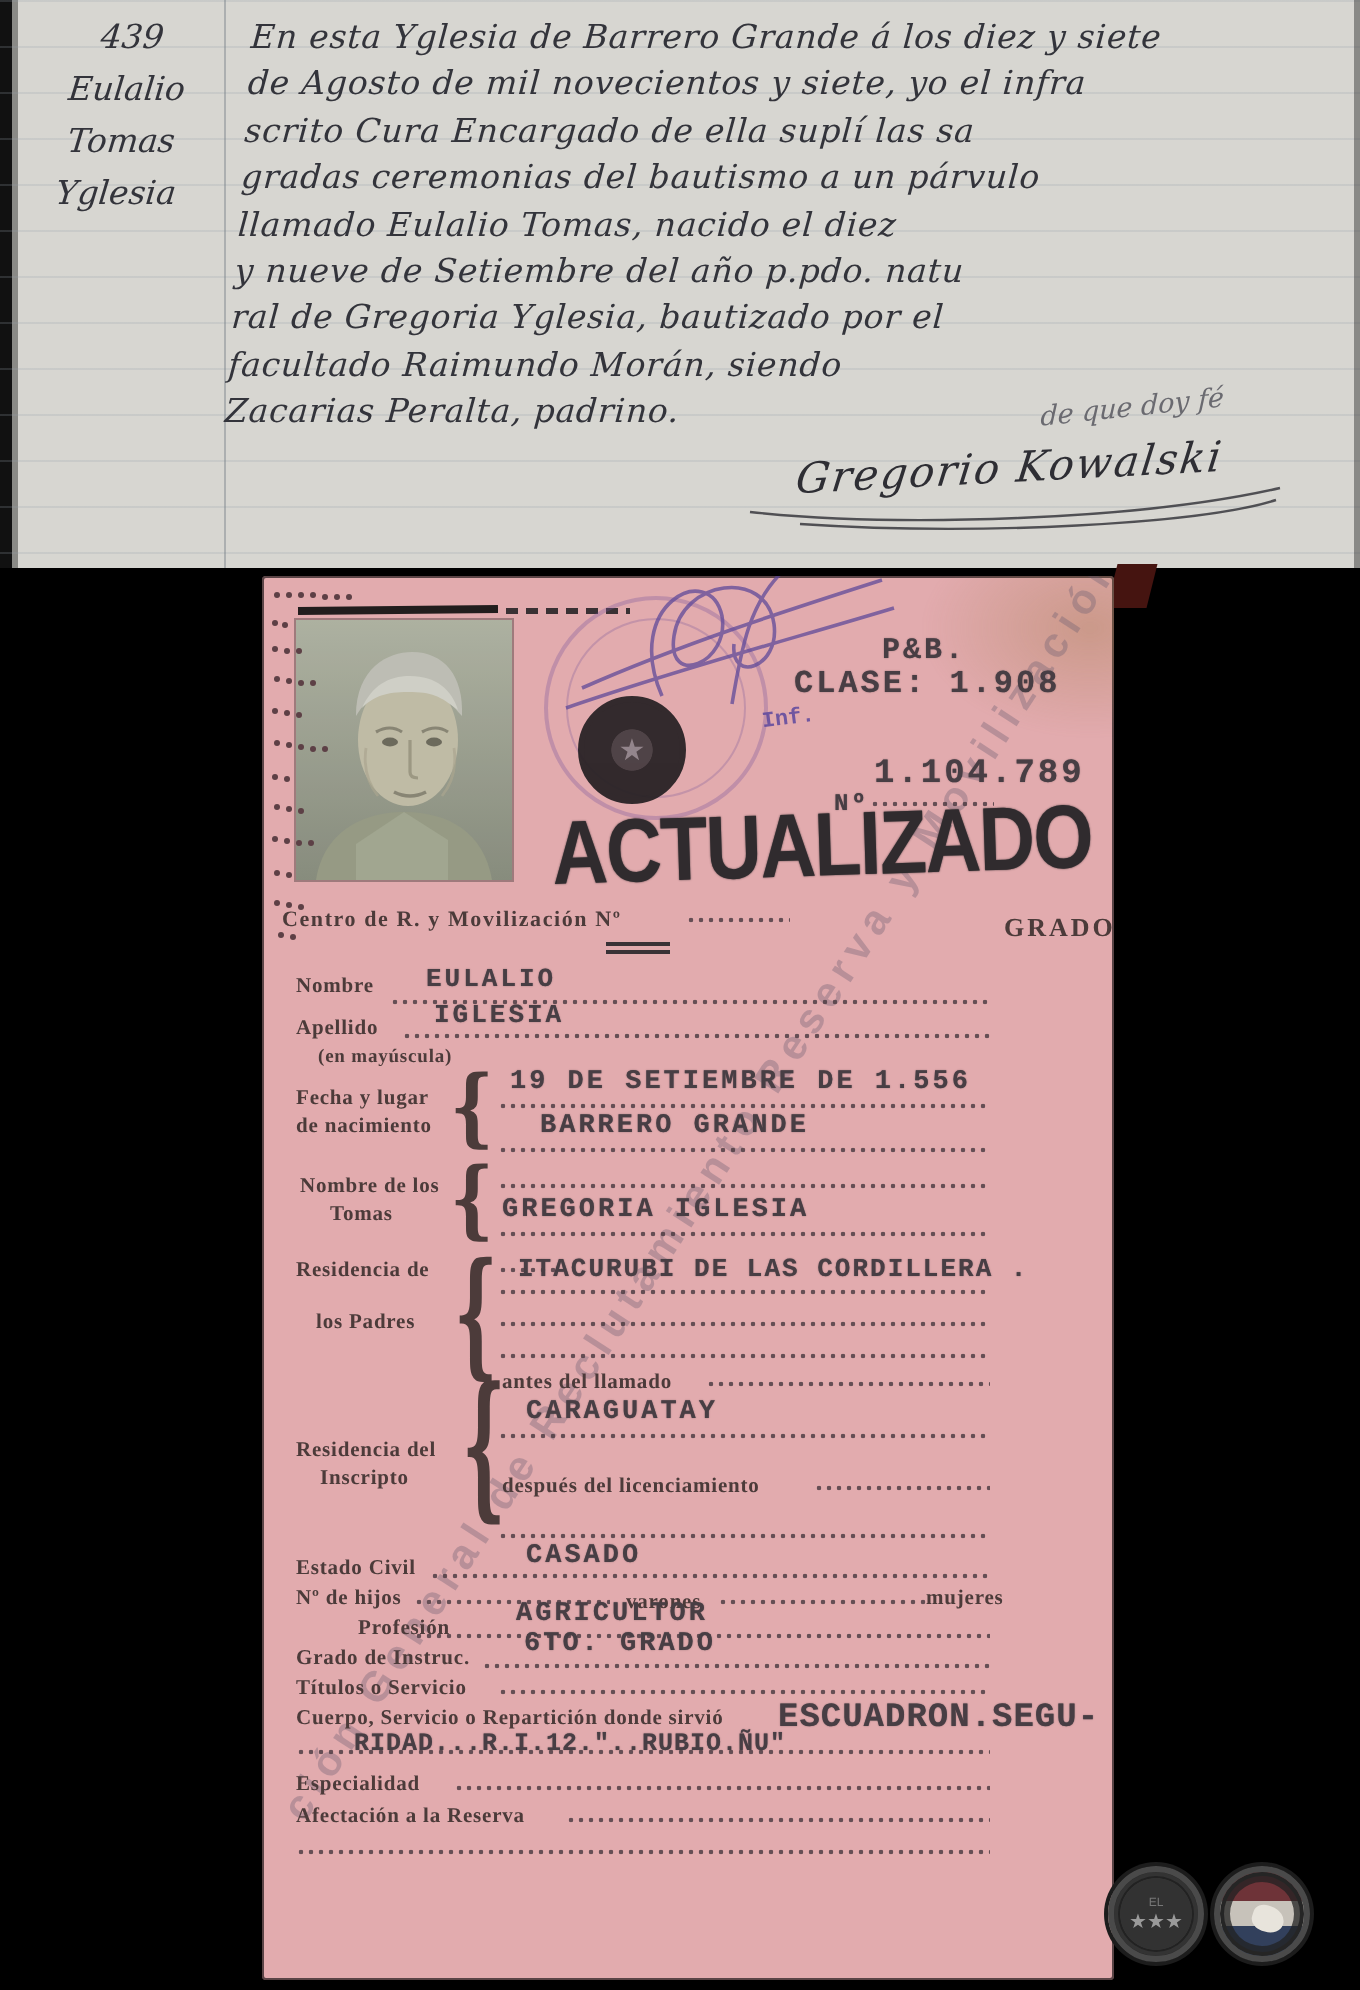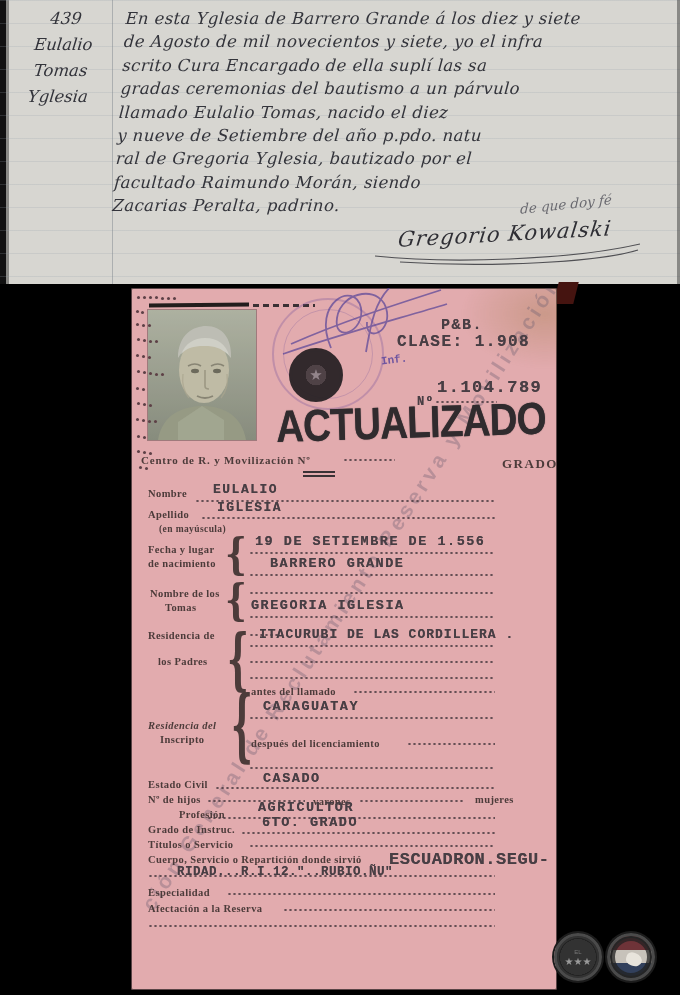--- a/index.html
+++ b/index.html
@@ -213,36 +213,36 @@
   <div class="dots" style="left:118px;top:345px;width:30px;"></div>
   <div class="type" style="left:128px;top:339px;font-size:13px;letter-spacing:1px;">ITACURUBI DE LAS CORDILLERA .</div>
   <div class="dots" style="left:118px;top:356px;width:246px;"></div>
   <div class="dots" style="left:118px;top:372px;width:246px;"></div>
   <div class="dots" style="left:118px;top:388px;width:246px;"></div>
 
   <div class="lbl" style="left:120px;top:398px;">antes del llamado</div>
   <div class="dots" style="left:222px;top:402px;width:142px;"></div>
   <div class="type" style="left:132px;top:411px;font-size:13.5px;">CARAGUATAY</div>
   <div class="dots" style="left:118px;top:428px;width:246px;"></div>
-  <div class="lbl" style="left:17px;top:432px;font-style:italic;">Residencia del</div>
+  <div class="lbl" style="left:17px;top:432px;">Residencia del</div>
   <div class="lbl" style="left:29px;top:446px;">Inscripto</div>
   <div class="brace" style="left:100px;top:390px;font-size:34px;transform:scaleY(2.3);transform-origin:top;">{</div>
   <div class="lbl" style="left:120px;top:450px;">después del licenciamiento</div>
   <div class="dots" style="left:276px;top:454px;width:88px;"></div>
   <div class="dots" style="left:118px;top:478px;width:246px;"></div>
 
   <div class="lbl" style="left:17px;top:491px;">Estado Civil</div>
   <div class="type" style="left:132px;top:483px;font-size:13.5px;">CASADO</div>
   <div class="dots" style="left:84px;top:498px;width:280px;"></div>
 
   <div class="lbl" style="left:17px;top:506px;">Nº de hijos</div>
   <div class="dots" style="left:76px;top:511px;width:98px;"></div>
   <div class="lbl" style="left:182px;top:508px;">varones</div>
   <div class="dots" style="left:228px;top:511px;width:104px;"></div>
-  <div class="lbl" style="left:344px;top:506px;">mujeres</div>
+  <div class="lbl" style="left:332px;top:506px;">mujeres</div>
 
   <div class="lbl" style="left:17px;top:521px;margin-left:31px;">Profesión</div>
   <div class="type" style="left:127px;top:512px;font-size:13.5px;">AGRICULTOR</div>
   <div class="dots" style="left:76px;top:528px;width:288px;"></div>
 
   <div class="lbl" style="left:17px;top:536px;">Grado de Instruc.</div>
   <div class="type" style="left:131px;top:527px;font-size:13.5px;">6TO. GRADO</div>
   <div class="dots" style="left:110px;top:543px;width:254px;"></div>
 
   <div class="lbl" style="left:17px;top:551px;">Títulos o Servicio</div>

